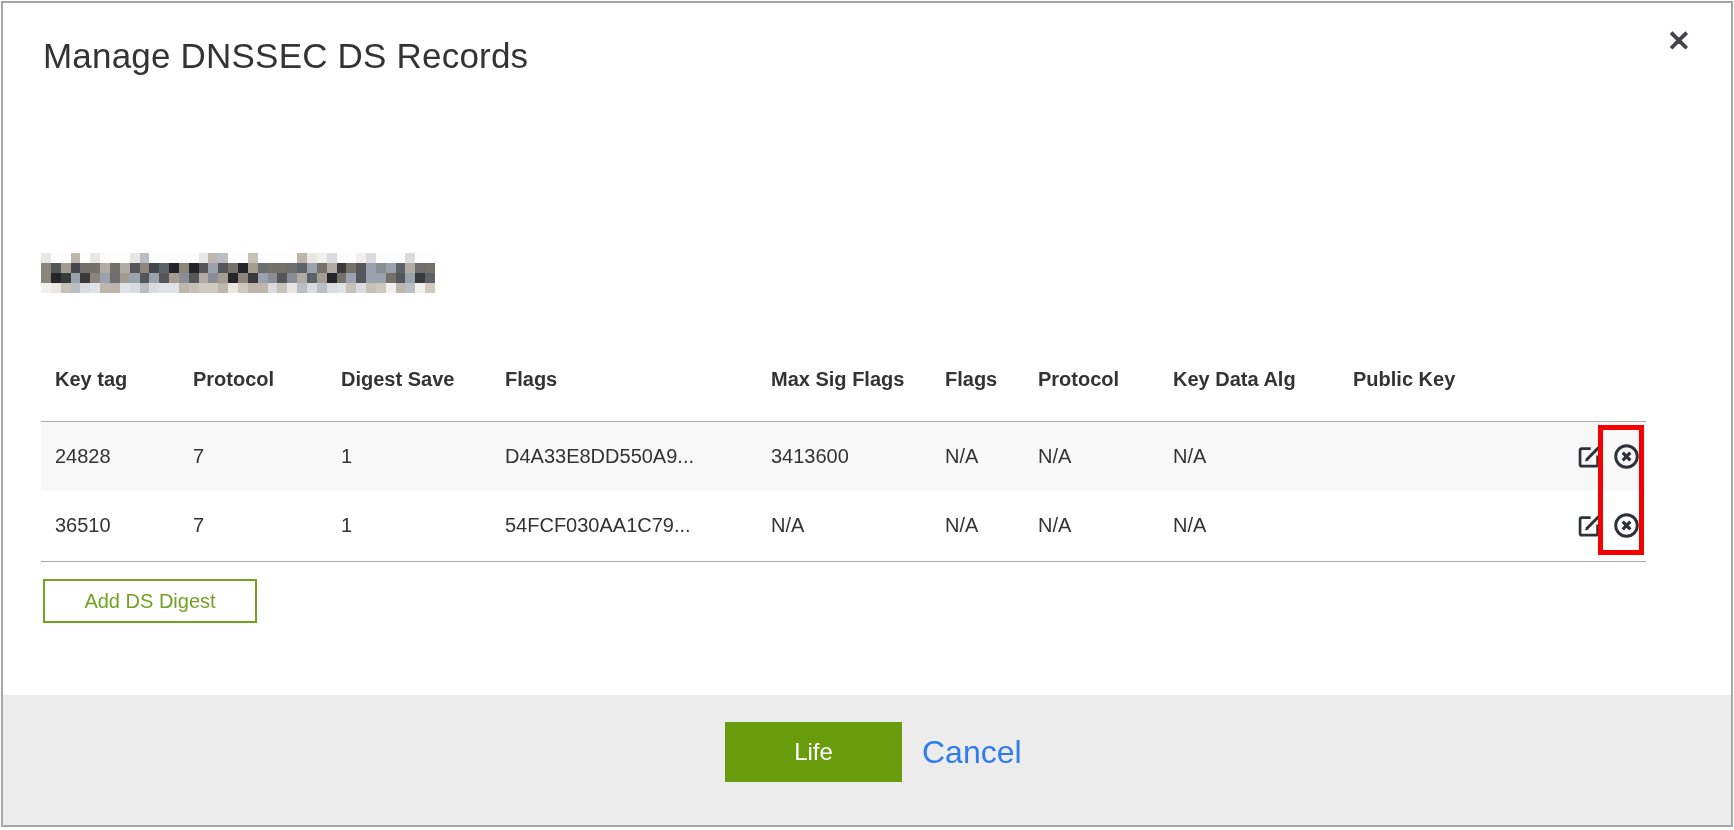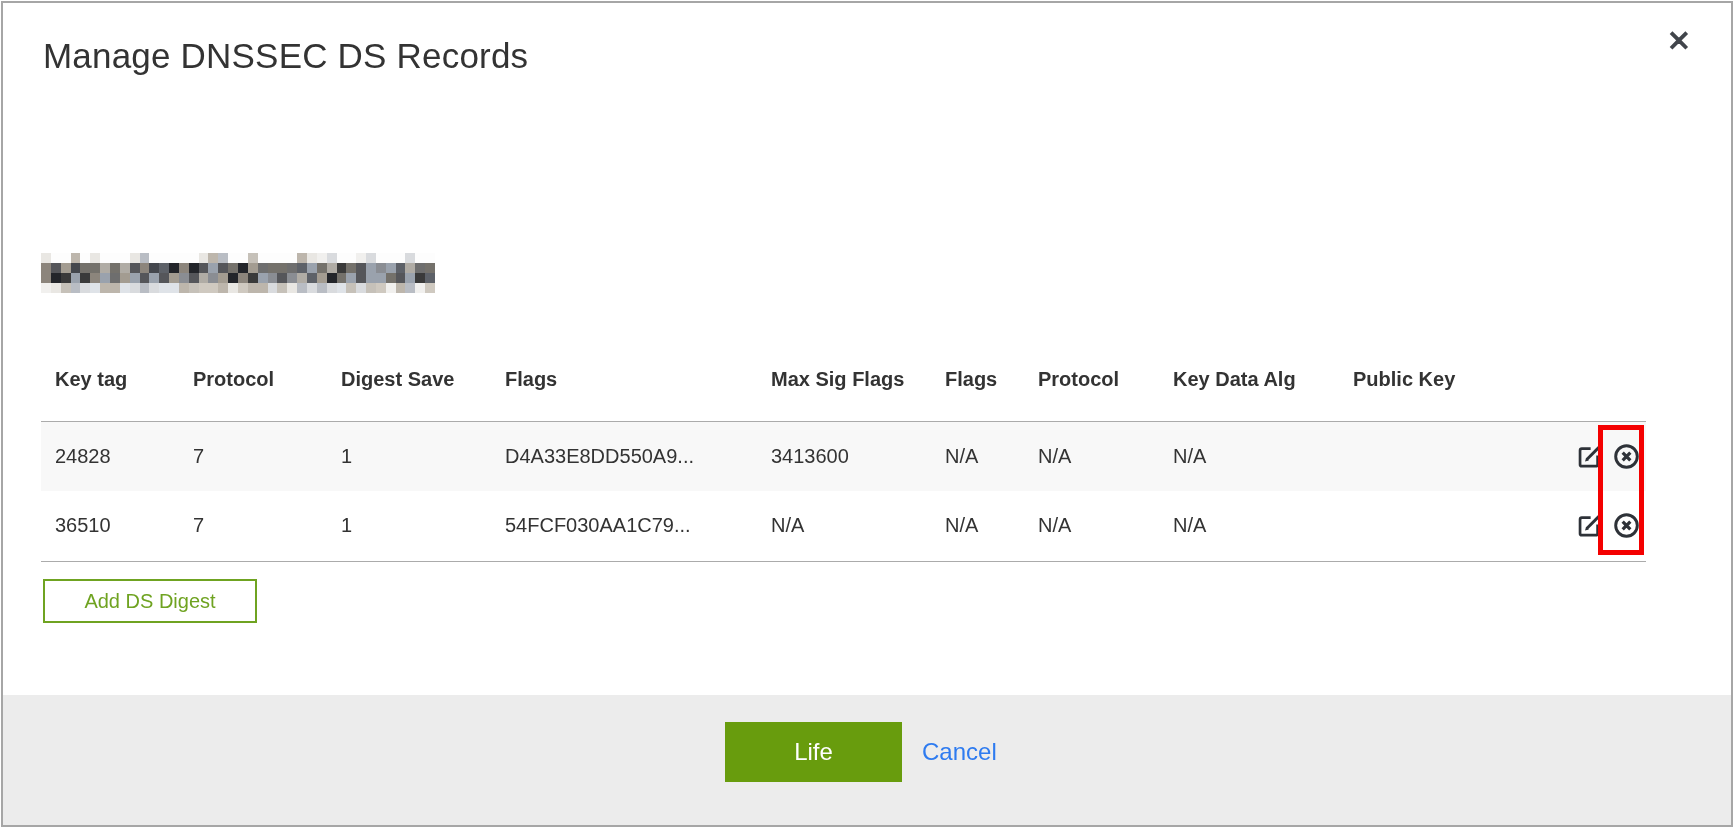--- a/index.html
+++ b/index.html
@@ -55,21 +55,21 @@
     position:absolute; left:0; right:0; bottom:0; height:130px;
     background:var(--footer_bg);
   }
   .save-btn {
     position:absolute; left:722px; top:27px; width:177px; height:60px;
     background:var(--green); border:none; color:#fff; font-size:24px;
     font-family:"Liberation Sans", sans-serif; cursor:pointer;
   }
   .cancel-link {
     position:absolute; left:919px; top:27px; height:60px; line-height:60px;
-    color:var(--blue_link); font-size:24px; text-decoration:none; cursor:pointer;
+    color:var(--blue_link); font-size:32px; text-decoration:none; cursor:pointer;
   }
 </style>
 </head>
 <body>
 
 <div class="modal">
 
   <div class="title">Manage DNSSEC DS Records</div>
 
   <div class="close-btn">✕</div>

